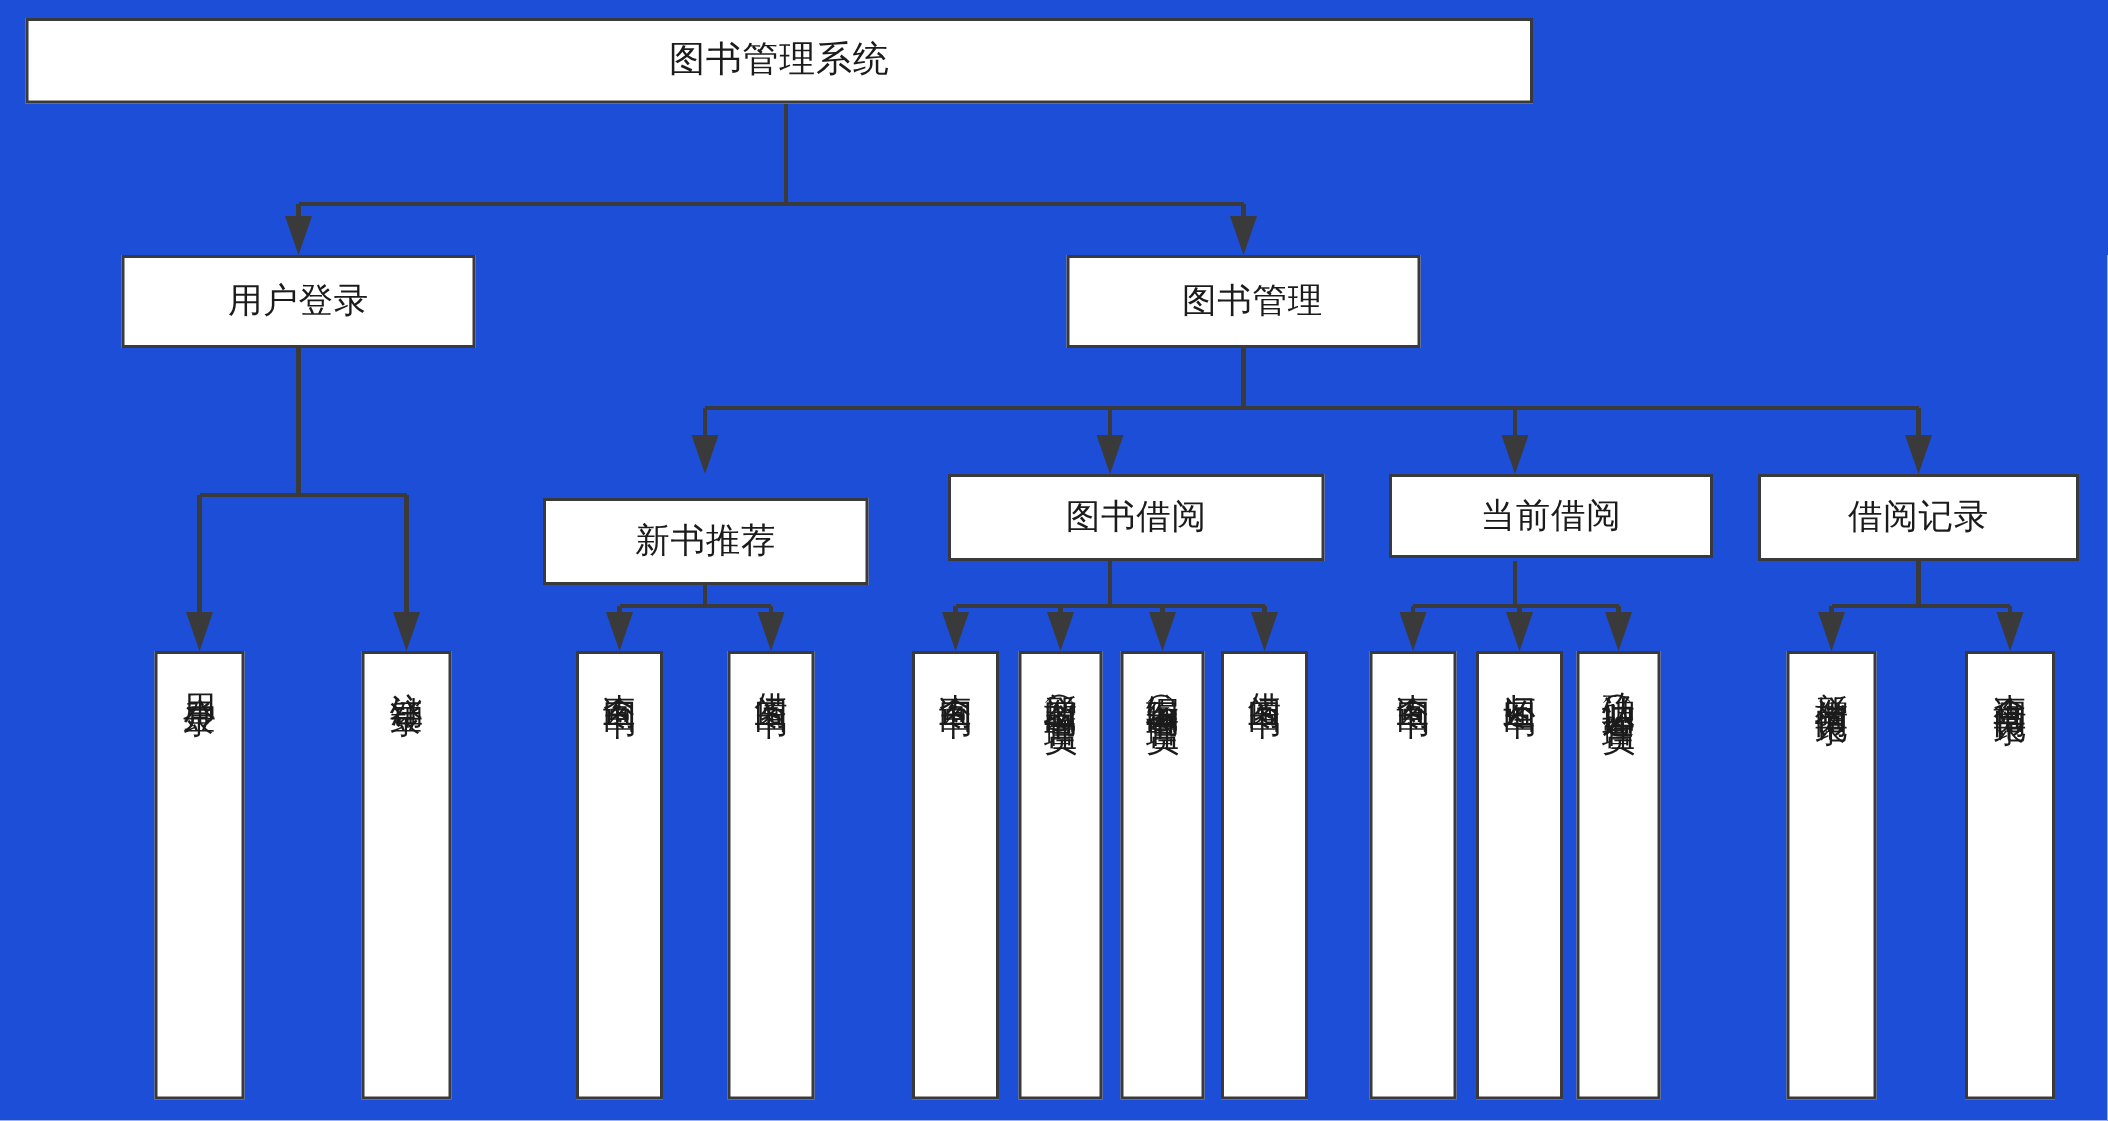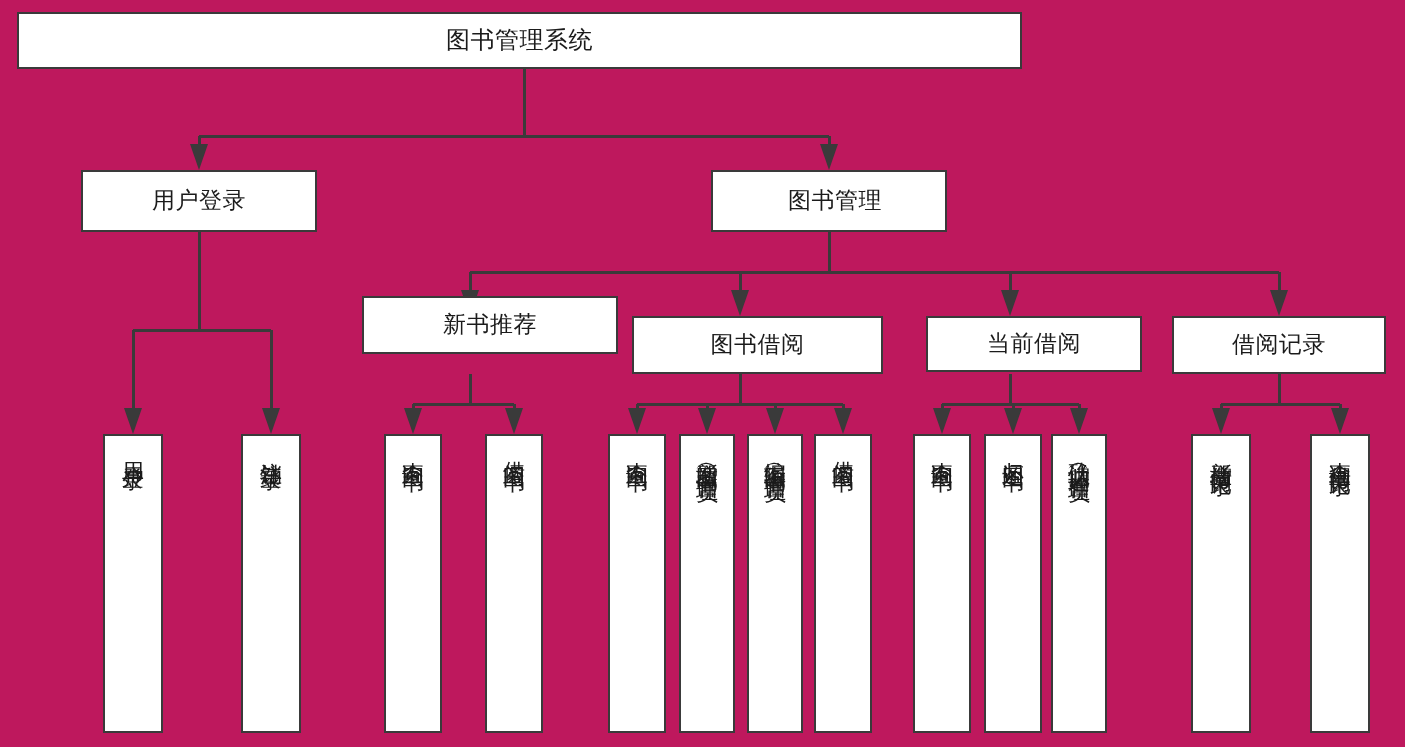--- a/index.html
+++ b/index.html
@@ -7,21 +7,21 @@
     padding: 0;
     background: #ffffff;
   }
   body {
     font-family: "Liberation Sans", "DejaVu Sans", sans-serif;
   }
   #canvas {
     position: relative;
     width: 1405px;
     height: 747px;
-    background: #be185d;
+    background: #1d4ed8;
     overflow: hidden;
   }
   #wires {
     position: absolute;
     left: 0;
     top: 0;
     width: 1405px;
     height: 747px;
     pointer-events: none;
   }
@@ -132,21 +132,21 @@
   <div id="nodes">
       <div class="node horiz root" style="left: 17px; top: 12px; width: 1005px; height: 57px; border-color: rgb(58, 58, 58); color: rgb(27, 27, 27);">
         <span class="label">图书管理系统</span>
       </div>
       <div class="node horiz" style="left: 81px; top: 170px; width: 236px; height: 62px; border-color: rgb(58, 58, 58); color: rgb(27, 27, 27);">
         <span class="label">用户登录</span>
       </div>
       <div class="node horiz" style="left: 711px; top: 170px; width: 236px; height: 62px; border-color: rgb(58, 58, 58); color: rgb(27, 27, 27); padding-left: 12px;">
         <span class="label">图书管理</span>
       </div>
-      <div class="node horiz" style="left: 362px; top: 296px; width: 256px; height: 58px; border-color: rgb(58, 58, 58); color: rgb(27, 27, 27); font-family: Liberation Serif, serif;">
+      <div class="node horiz" style="left: 362px; top: 332px; width: 217px; height: 58px; border-color: rgb(58, 58, 58); color: rgb(27, 27, 27); font-family: Liberation Serif, serif;">
         <span class="label">新书推荐</span>
       </div>
       <div class="node horiz" style="left: 632px; top: 316px; width: 251px; height: 58px; border-color: rgb(58, 58, 58); color: rgb(27, 27, 27);">
         <span class="label">图书借阅</span>
       </div>
       <div class="node horiz" style="left: 926px; top: 316px; width: 216px; height: 56px; border-color: rgb(58, 58, 58); color: rgb(27, 27, 27);">
         <span class="label">当前借阅</span>
       </div>
       <div class="node horiz" style="left: 1172px; top: 316px; width: 214px; height: 58px; border-color: rgb(58, 58, 58); color: rgb(27, 27, 27);">
         <span class="label">借阅记录</span>

